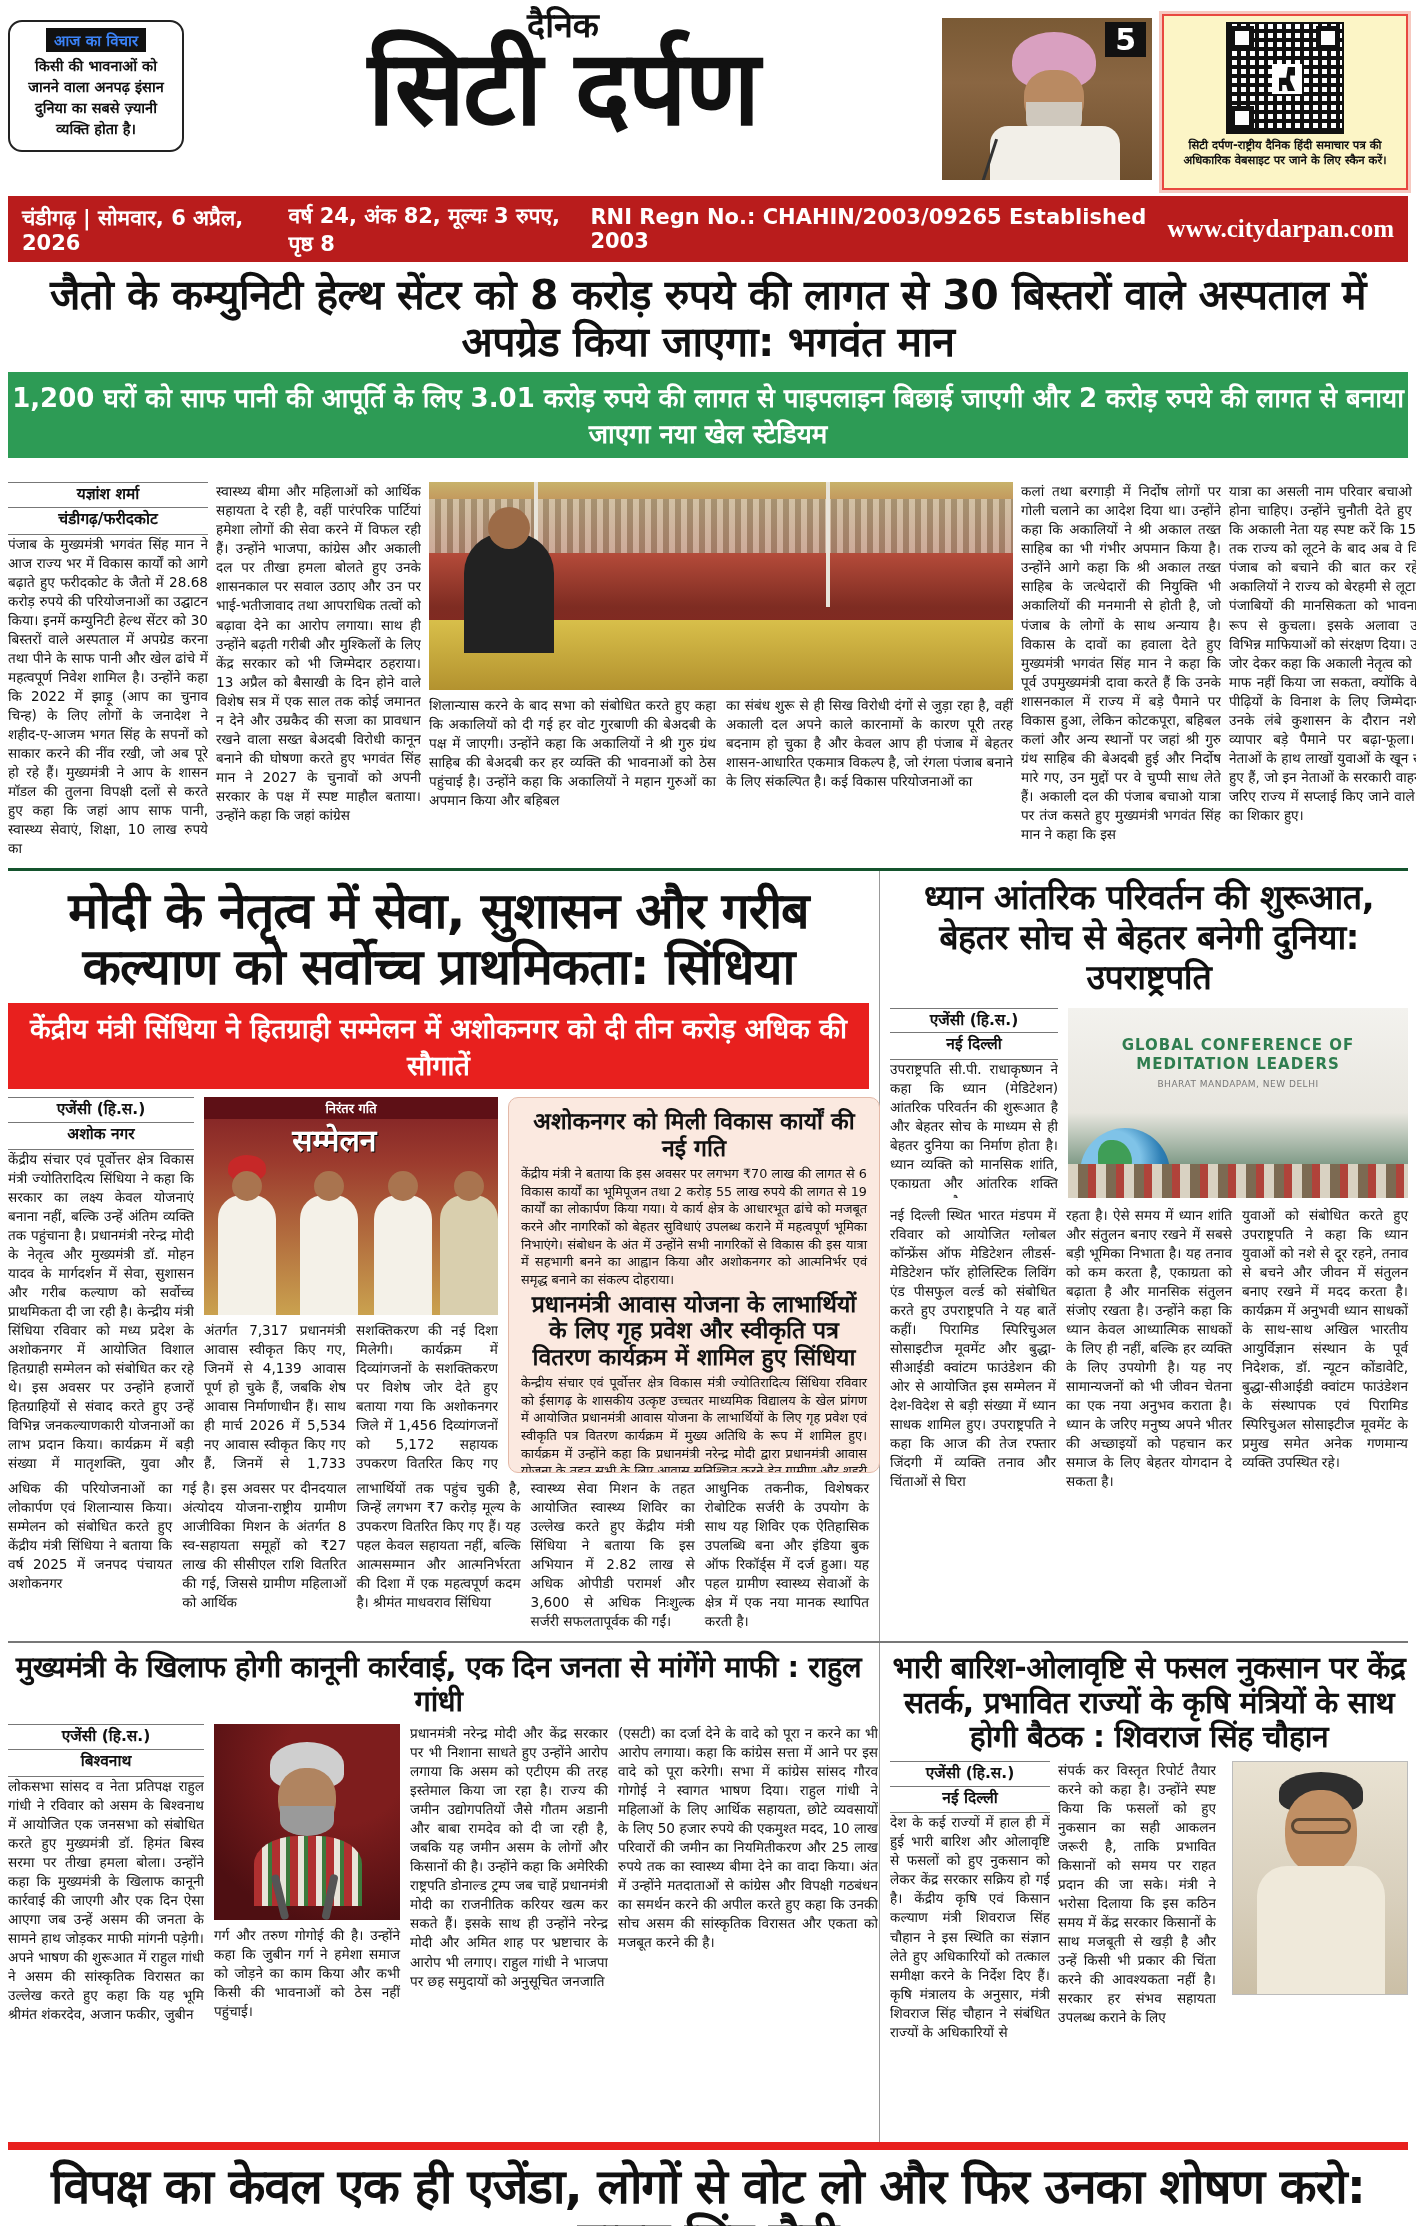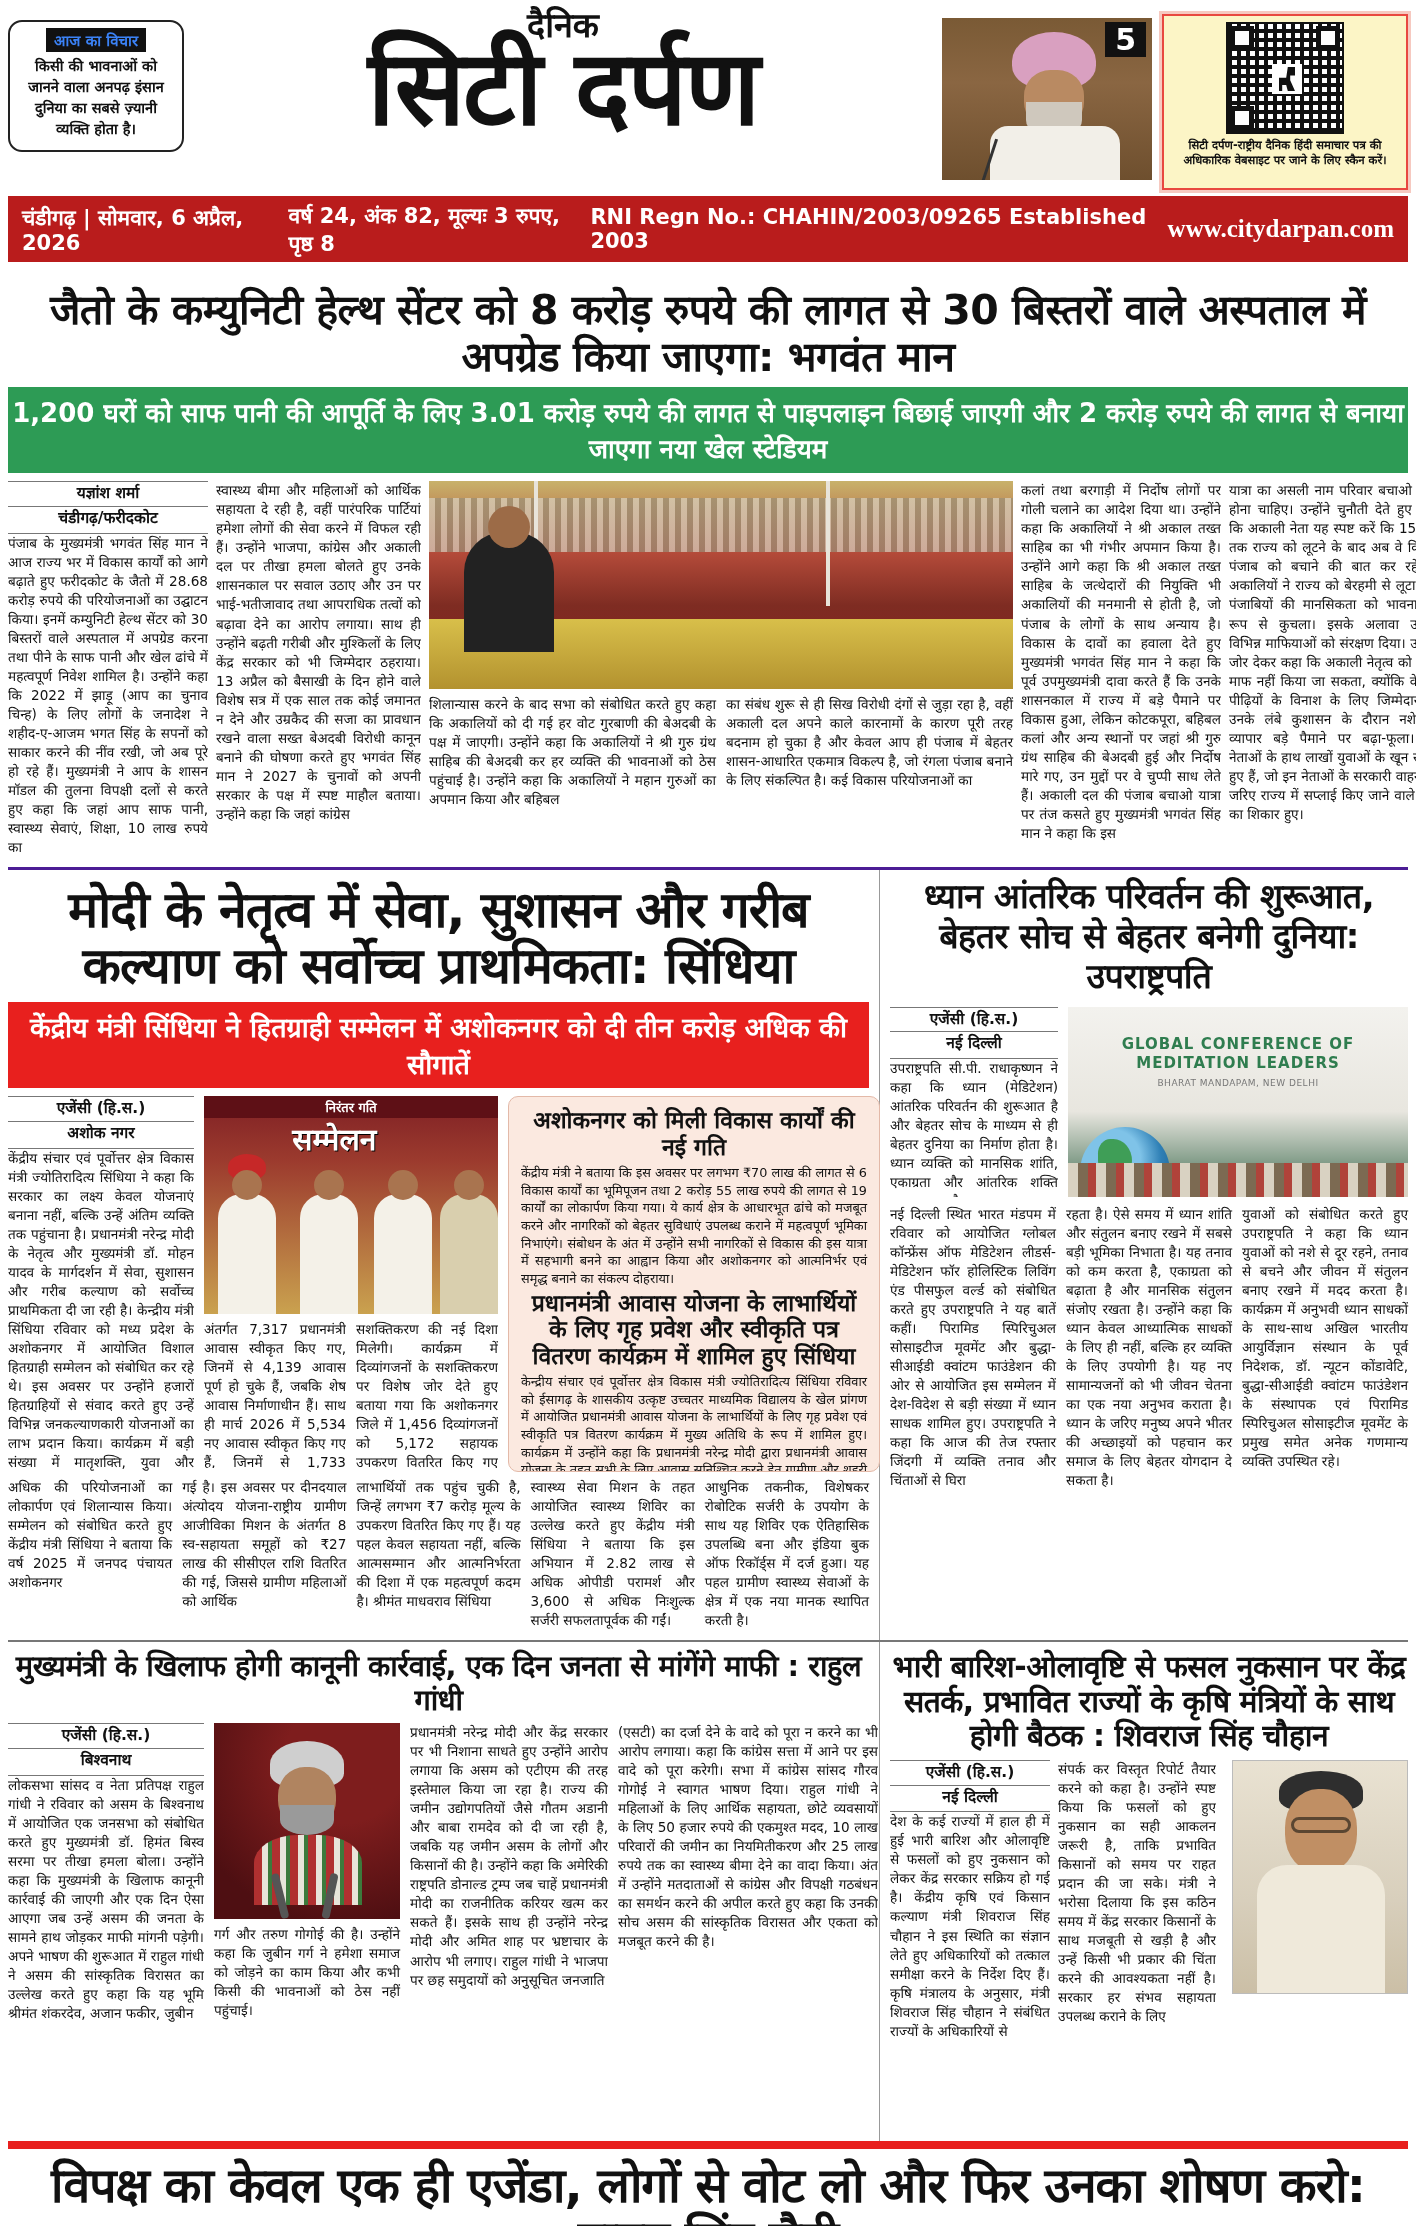--- a/index.html
+++ b/index.html
@@ -32,27 +32,27 @@
   .finder.f1{left:2px;top:2px}.finder.f2{right:2px;top:2px}.finder.f3{left:2px;bottom:2px}
   .qr-dino { position:absolute; left:44px; top:40px; width:30px; height:30px; background:#fff; }
   .qr-dino:before { content:""; position:absolute; left:7px; top:3px; width:16px; height:24px; background:#111; clip-path:polygon(55% 0,100% 0,100% 35%,70% 35%,70% 55%,100% 100%,55% 100%,45% 75%,20% 75%,20% 100%,0 100%,0 45%,45% 45%); }
   .qr-cap { font-size:11.5px; font-weight:bold; line-height:1.3; margin-top:4px; }
 
   
   .dateline { background:#b91c1c; color:#fff; font-weight:800; display:flex; justify-content:space-between; align-items:center; padding:5px 14px; font-size:21px; margin-top:2px; }
   .dateline .web { font-family:"Liberation Serif", serif; font-size:25px; }
 
   
-  .main-head { font-size:41px; font-weight:800; text-align:center; line-height:1.15; padding:10px 2px 6px; letter-spacing:-0.5px;margin-top:15px; }
+  .main-head { font-size:41px; font-weight:800; text-align:center; line-height:1.15; padding:10px 2px 6px; letter-spacing:-0.5px; }
   .green-bar { background:#2d9b55; color:#fff; font-weight:800; font-size:26px; text-align:center; padding:7px 4px; }
   .story-body { font-size:13.6px; line-height:1.4; text-align:justify; }
   .byline-blk { text-align:center; font-weight:bold; font-size:15.5px; }
   .byline-blk .by { border-top:1px solid #777; border-bottom:1px solid #777; display:block; padding:1px 0; }
   .byline-blk .loc { display:block; border-bottom:1px solid #777; padding:1px 0 3px; }
-  .lead-grid { display:grid; grid-template-columns:200px 205px 584px 200px 211px; gap:0 8px; padding:8px 0 10px; border-bottom:3px solid #4c1d95; }
+  .lead-grid { display:grid; grid-template-columns:200px 205px 584px 200px 211px; gap:0 8px; padding:24px 0 10px; border-bottom:3px solid #14532d; }
   .col-clip { overflow:hidden; }
   .lead-photo { width:100%; height:208px; background:linear-gradient(180deg,#c8b26a 0%,#b34a39 35%,#7e2c22 60%,#8c1f1f 100%); position:relative; overflow:hidden; }
   .lead-photo .tentpole{position:absolute;left:18%;top:0;width:4px;height:60%;background:#e8e4da}
   .lead-photo .tentpole.t2{left:68%}
   .lead-photo .crowd{position:absolute;left:0;top:8%;width:100%;height:26%;background:repeating-linear-gradient(90deg,#d8d2c2 0 6px,#9a8f78 6px 12px);opacity:.7}
   .lead-photo .stagecloth{position:absolute;left:0;bottom:0;width:100%;height:34%;background:linear-gradient(180deg,#d8bf4a,#b3922f)}
   .lead-photo .figure{position:absolute;left:6%;bottom:18%;width:90px;height:120px;background:#222;border-radius:40px 40px 0 0}
   .lead-photo .figure:after{content:"";position:absolute;left:24px;top:-26px;width:42px;height:42px;background:#9c6b47;border-radius:50%}
   .lead-under { display:grid; grid-template-columns:1fr 1fr; gap:0 10px; margin-top:6px; }
 

